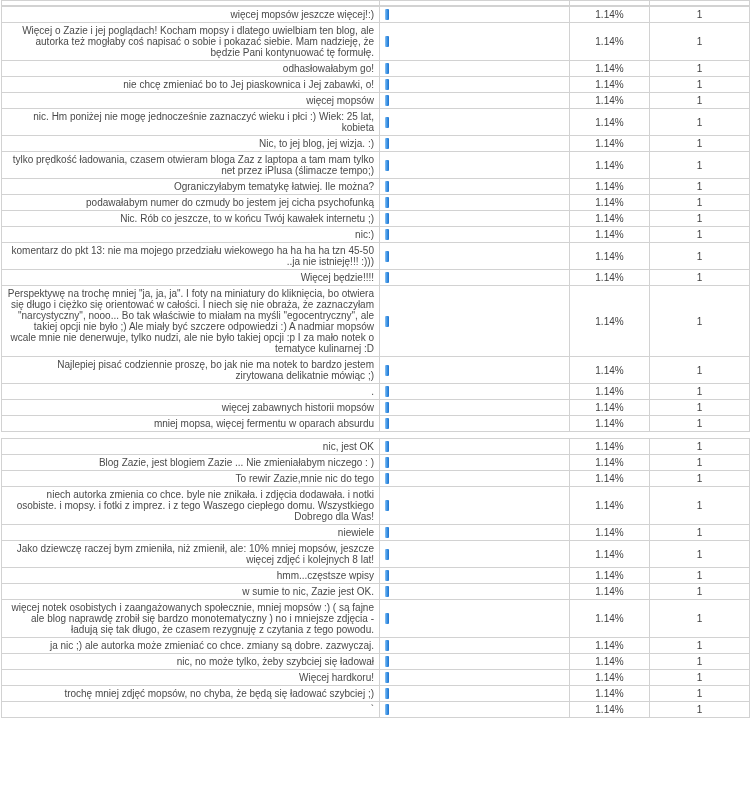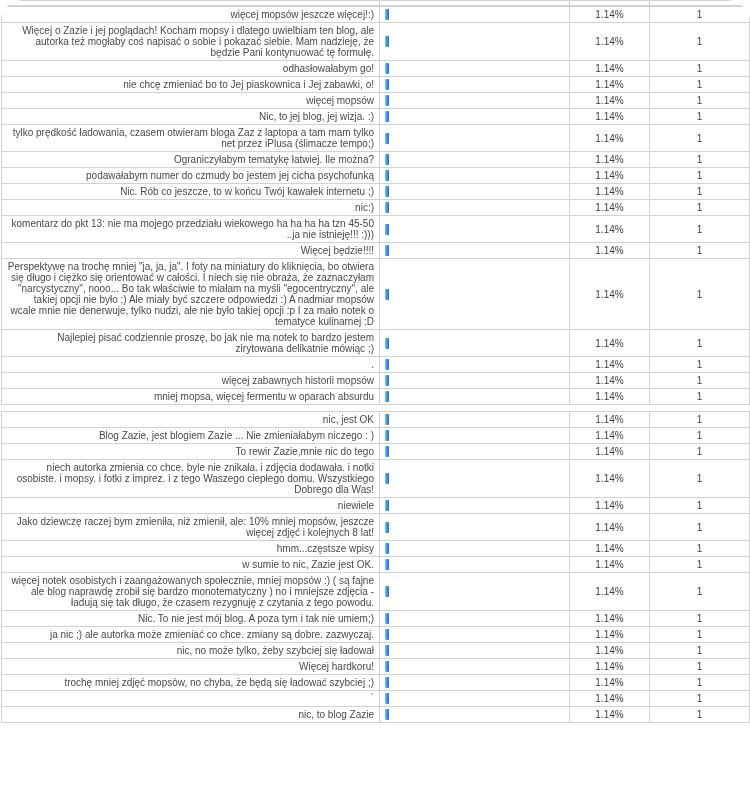--- a/index.html
+++ b/index.html
@@ -5,21 +5,20 @@
   html, body { margin: 0; padding: 0; background: #ffffff; }
   .sheet {
     position: relative;
     width: 750px;
     height: 799px;
     overflow: hidden;
     background: #ffffff;
     font-family: "Liberation Sans", "DejaVu Sans", sans-serif;
     font-size: 10px;
     color: #454545;
-    border-radius: 23px;
   }
   table.results {
     width: 748px;
     margin-left: 1px;
     border-collapse: collapse;
     table-layout: fixed;
     background: #ffffff;
     border: 1px solid #bfbfbf;
   }
   table.results col.c-answer  { width: 378px; }
@@ -123,20 +122,28 @@
 
   <tr>
     <td class="answer">więcej mopsów</td>
     <td class="bar-cell">
       <div class="bar" style="background: linear-gradient(to right, rgb(142, 198, 243), rgb(67, 151, 232) 45%, rgb(26, 114, 205));"></div>
     </td>
     <td class="pct">1.14%</td>
     <td class="cnt">1</td>
   </tr>
 
+  <tr>
+    <td class="answer">nic. Hm poniżej nie mogę jednocześnie zaznaczyć wieku i płci :) Wiek: 25 lat, kobieta</td>
+    <td class="bar-cell">
+      <div class="bar" style="background: linear-gradient(to right, rgb(142, 198, 243), rgb(67, 151, 232) 45%, rgb(26, 114, 205));"></div>
+    </td>
+    <td class="pct">1.14%</td>
+    <td class="cnt">1</td>
+  </tr>
 
   <tr>
     <td class="answer">Nic, to jej blog, jej wizja. :)</td>
     <td class="bar-cell">
       <div class="bar" style="background: linear-gradient(to right, rgb(142, 198, 243), rgb(67, 151, 232) 45%, rgb(26, 114, 205));"></div>
     </td>
     <td class="pct">1.14%</td>
     <td class="cnt">1</td>
   </tr>
 
@@ -336,28 +343,20 @@
 
   <tr>
     <td class="answer">więcej notek osobistych i zaangażowanych społecznie, mniej mopsów :) ( są fajne ale blog naprawdę zrobił się bardzo monotematyczny ) no i mniejsze zdjęcia - ładują się tak długo, że czasem rezygnuję z czytania z tego powodu.</td>
     <td class="bar-cell">
       <div class="bar" style="background: linear-gradient(to right, rgb(142, 198, 243), rgb(67, 151, 232) 45%, rgb(26, 114, 205));"></div>
     </td>
     <td class="pct">1.14%</td>
     <td class="cnt">1</td>
   </tr>
 
-  <tr>
-    <td class="answer">Nic. To nie jest mój blog. A poza tym i tak nie umiem;)</td>
-    <td class="bar-cell">
-      <div class="bar" style="background: linear-gradient(to right, rgb(142, 198, 243), rgb(67, 151, 232) 45%, rgb(26, 114, 205));"></div>
-    </td>
-    <td class="pct">1.14%</td>
-    <td class="cnt">1</td>
-  </tr>
 
   <tr>
     <td class="answer">ja nic ;) ale autorka może zmieniać co chce. zmiany są dobre. zazwyczaj.</td>
     <td class="bar-cell">
       <div class="bar" style="background: linear-gradient(to right, rgb(142, 198, 243), rgb(67, 151, 232) 45%, rgb(26, 114, 205));"></div>
     </td>
     <td class="pct">1.14%</td>
     <td class="cnt">1</td>
   </tr>
 
@@ -390,24 +389,16 @@
 
   <tr>
     <td class="answer">`</td>
     <td class="bar-cell">
       <div class="bar" style="background: linear-gradient(to right, rgb(142, 198, 243), rgb(67, 151, 232) 45%, rgb(26, 114, 205));"></div>
     </td>
     <td class="pct">1.14%</td>
     <td class="cnt">1</td>
   </tr>
 
-  <tr>
-    <td class="answer">nic, to blog Zazie</td>
-    <td class="bar-cell">
-      <div class="bar" style="background: linear-gradient(to right, rgb(142, 198, 243), rgb(67, 151, 232) 45%, rgb(26, 114, 205));"></div>
-    </td>
-    <td class="pct">1.14%</td>
-    <td class="cnt">1</td>
-  </tr>
 </tbody>
   </table>
 
 </div>
 
 </body></html>

